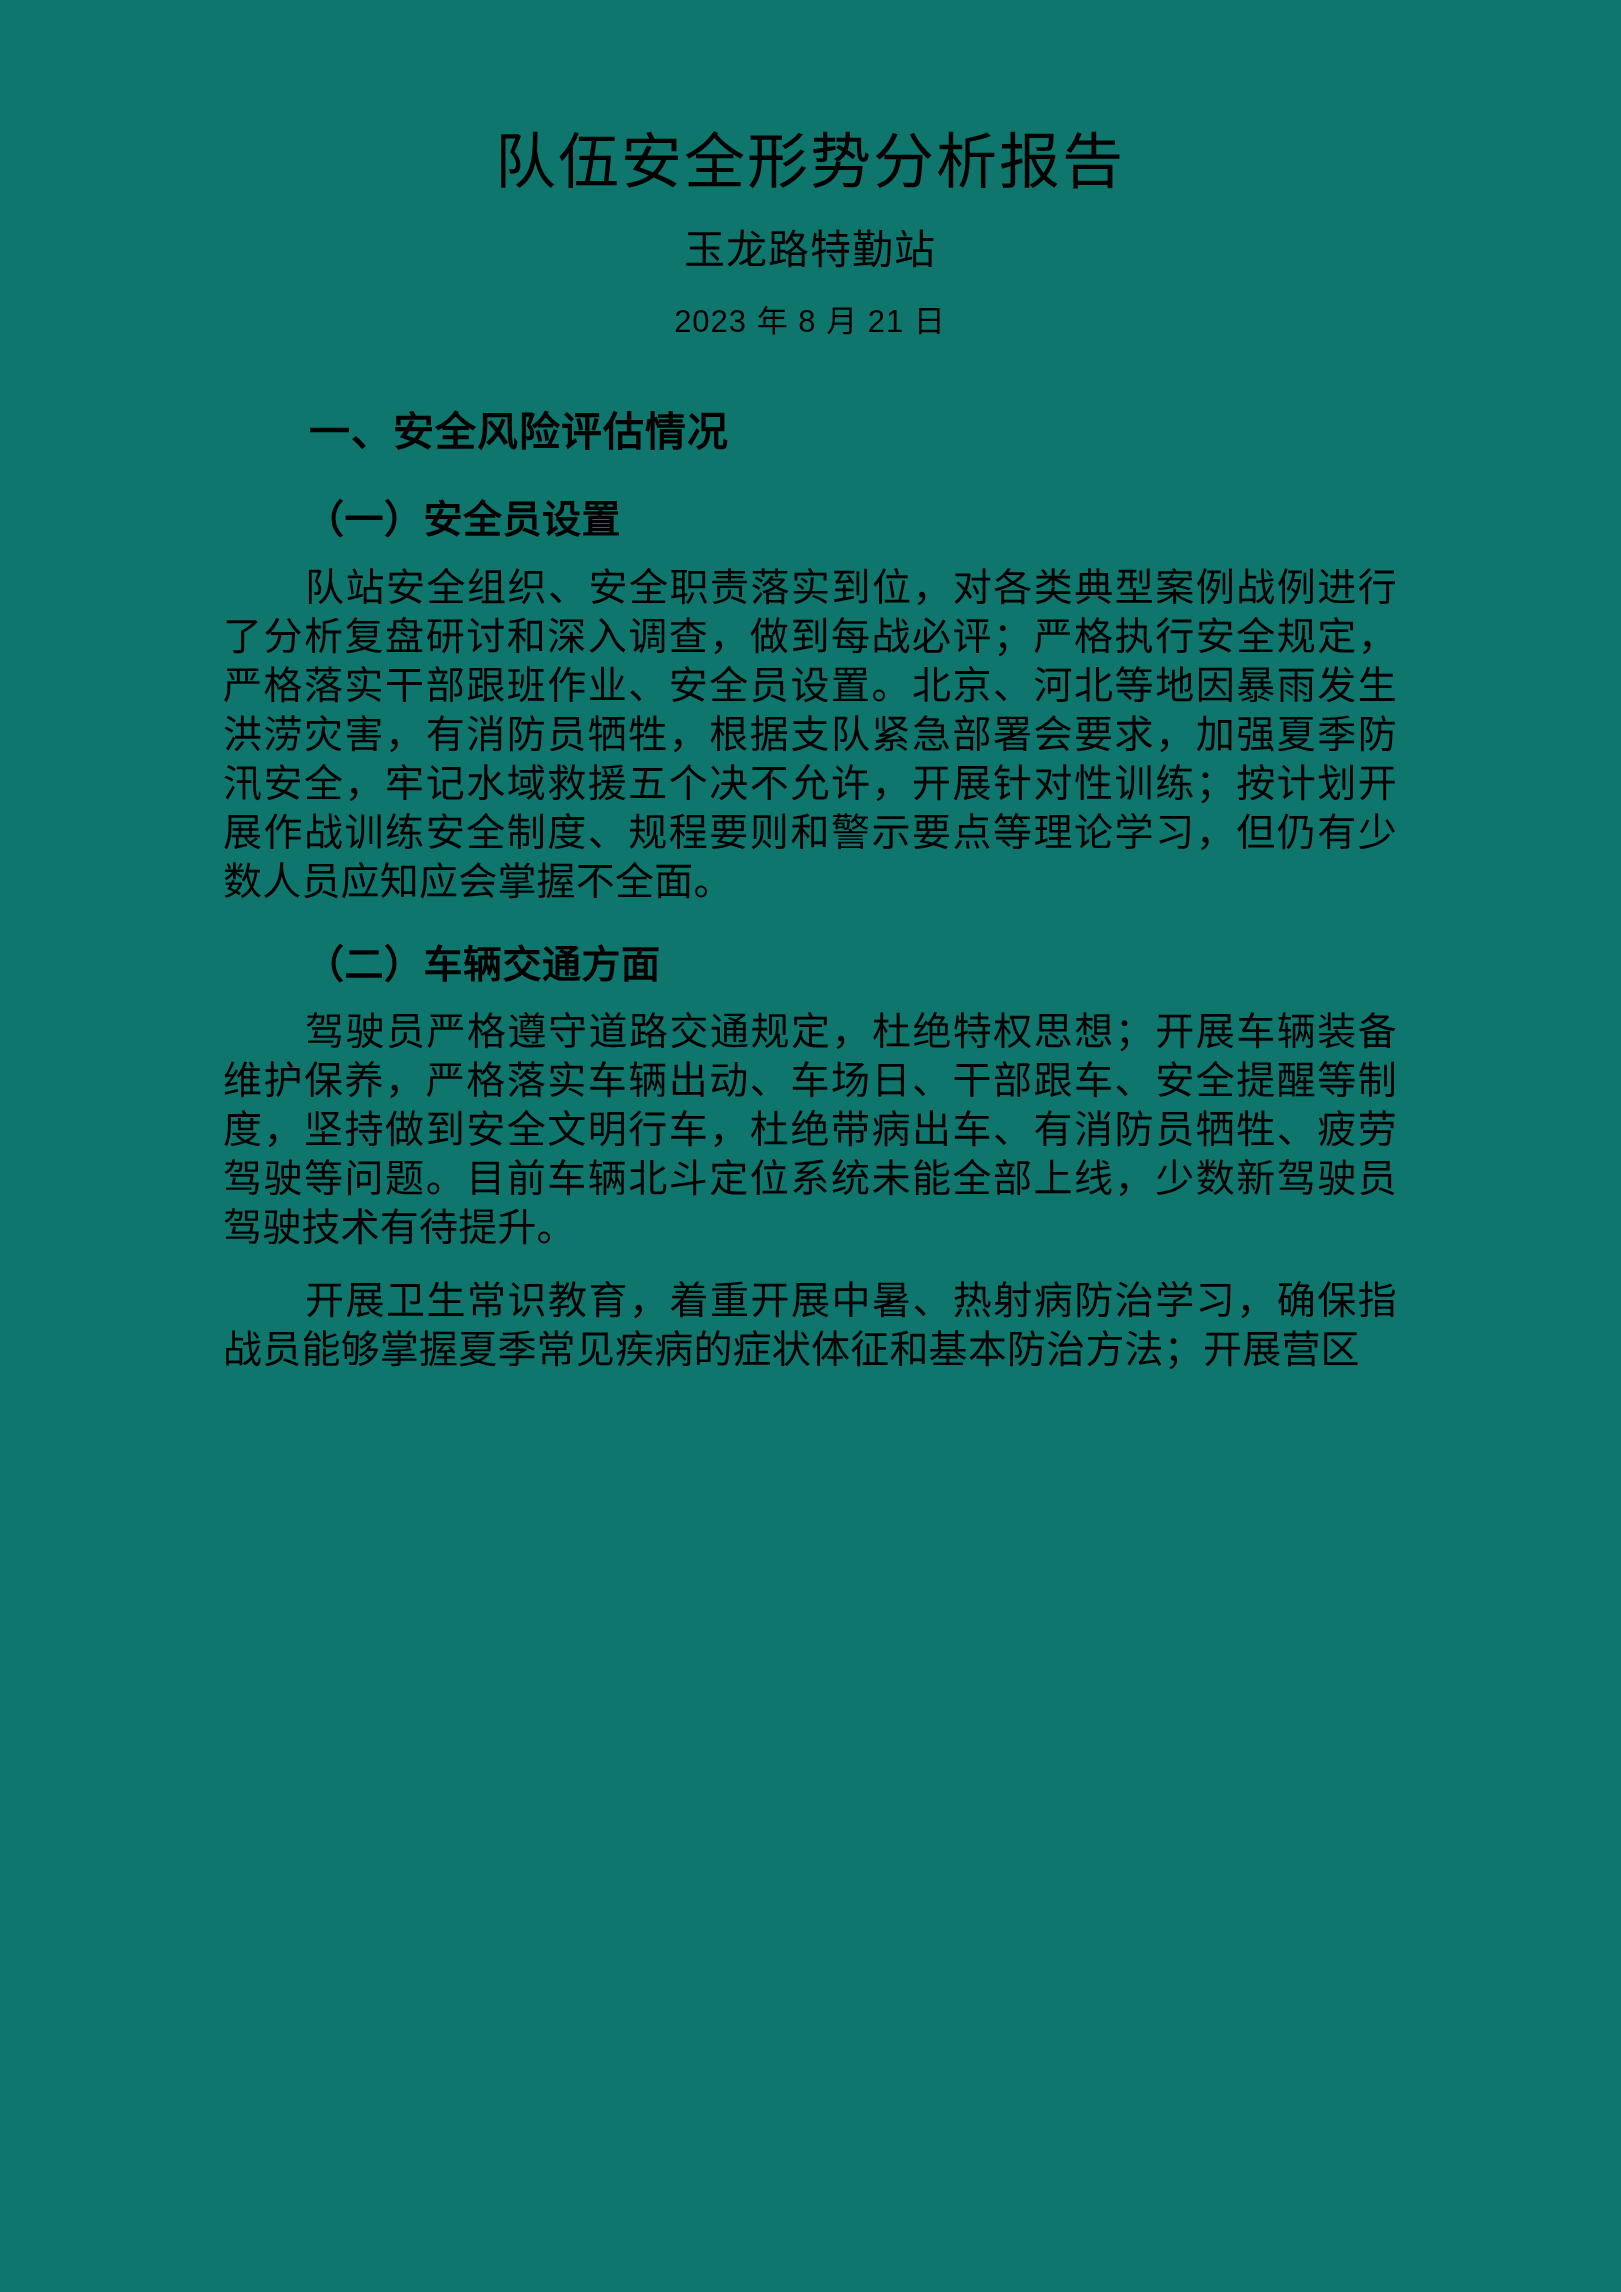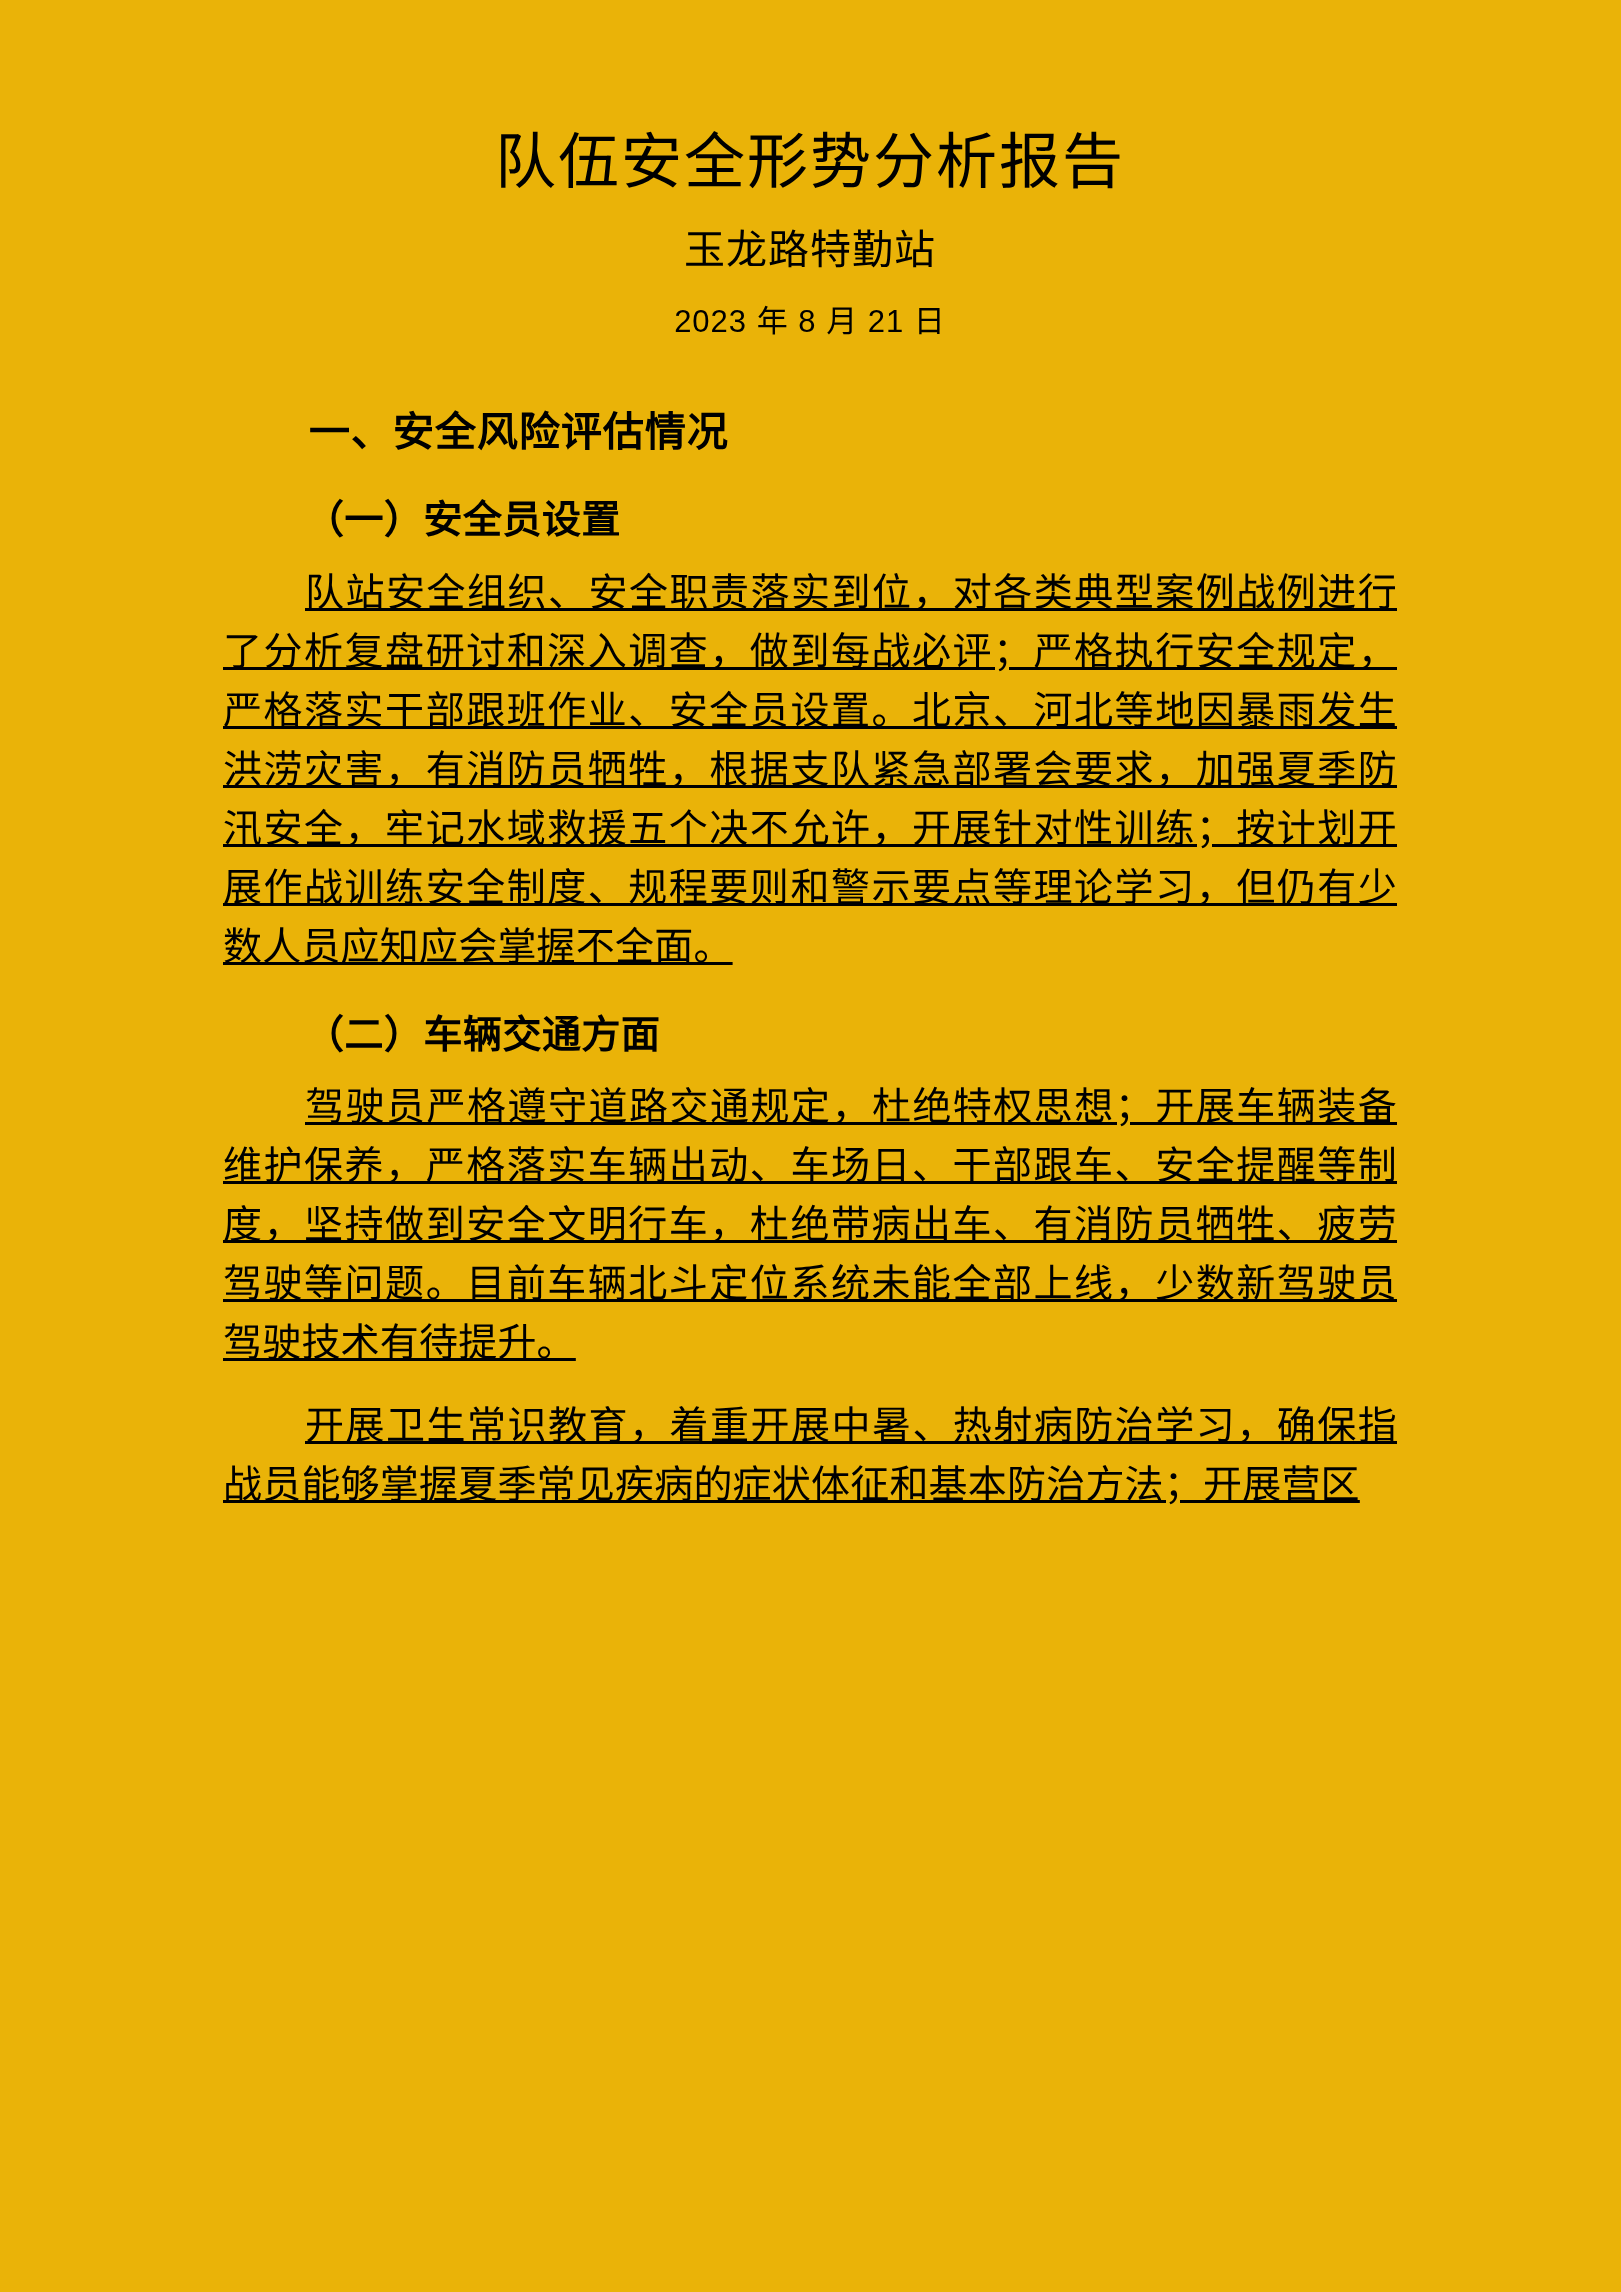--- a/index.html
+++ b/index.html
@@ -10,21 +10,21 @@
   }
   body {
     font-family: "Liberation Sans", "DejaVu Sans", sans-serif;
     color: #000000;
   }
   .page {
     position: relative;
     width: 1621px;
     height: 2293px;
     margin: 0 auto;
-    background: #eab308;
+    background: #0f766e;
     box-sizing: border-box;
     padding: 0;
     overflow: hidden;
   }
   .content {
     position: absolute;
     left: 223px;
     top: 0;
     width: 1174px;
   }
@@ -68,30 +68,29 @@
     margin: 0;
     padding-top: 43px;
     padding-left: 82px;
     letter-spacing: 0.5px;
   }
   .sub-heading.tight {
     padding-top: 39px;
   }
   .body-par {
     font-size: 39px;
-    line-height: 59px;
+    line-height: 49px;
     margin: 0;
     padding-top: 23.5px;
     text-align: justify;
     text-align-last: left;
     text-justify: inter-ideograph;
     text-indent: 82px;
     letter-spacing: 0.2px;
     word-break: break-all;
-    text-decoration: underline;
   }
   .body-par.last {
     
   }
 </style>
 </head>
 <body>
 
 <div class="page">
   <div class="content">

